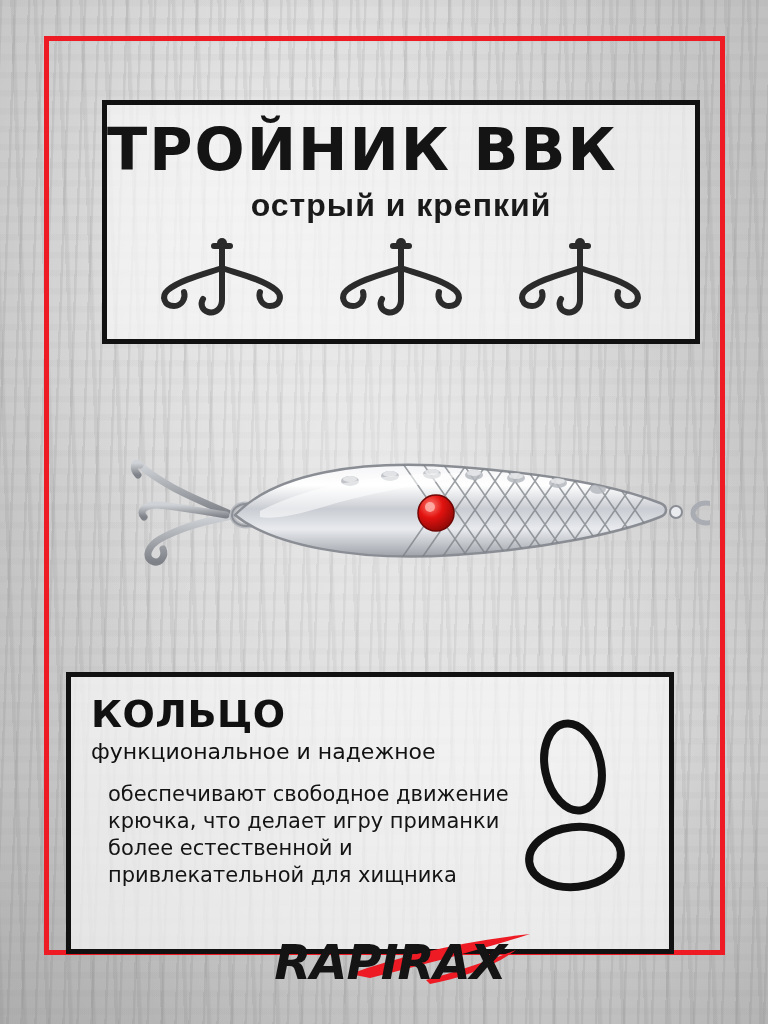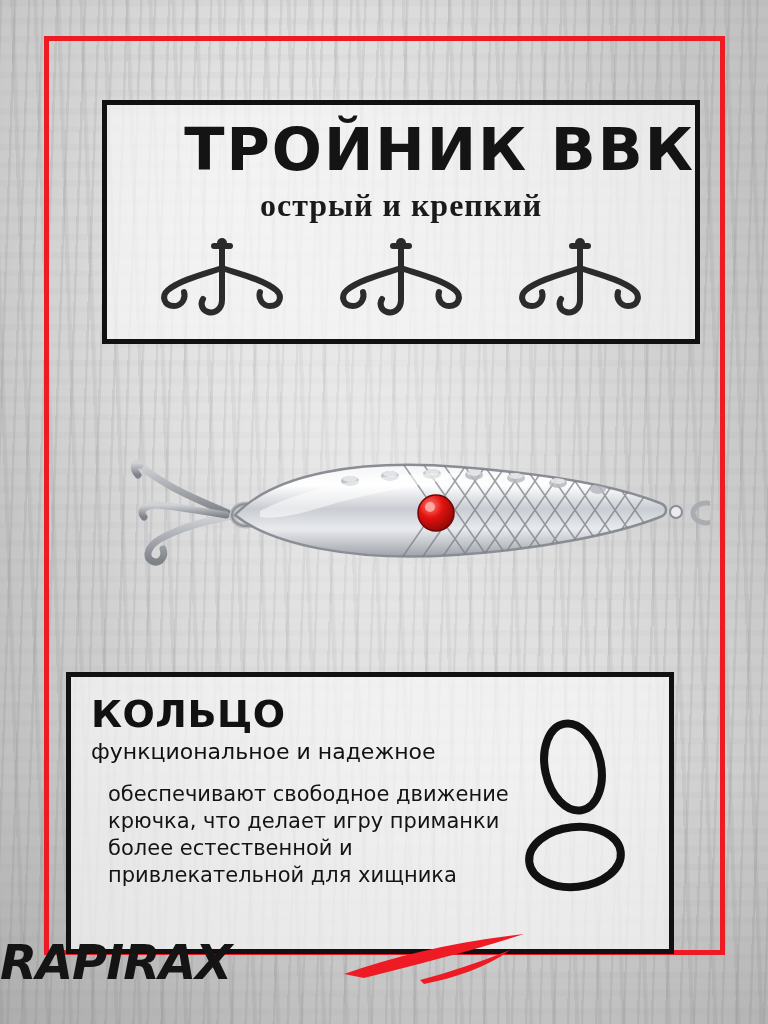--- a/index.html
+++ b/index.html
@@ -60,37 +60,37 @@
   }
   .panel-top {
     left: 102px;
     top: 100px;
     width: 598px;
     height: 244px;
   }
   .headline {
     margin: 0;
     padding: 14px 0 0 0;
-    text-align: right;
+    text-align: left;
     font-size: 59px;
     font-weight: bold;
     letter-spacing: 2px;
     color: #141414;
     line-height: 1.05;
     font-family: "DejaVu Sans", sans-serif;
   }
   .subhead {
     margin: 0;
     padding: 6px 0 0 0;
     text-align: center;
     font-size: 32px;
     font-weight: bold;
     letter-spacing: 1px;
     color: #1a1a1a;
-    font-family: Liberation Serif, serif;
+    font-family: Liberation Sans, sans-serif;
   }
   .hooks-row {
     display: flex;
     justify-content: space-around;
     align-items: flex-start;
     padding: 10px 26px 0 26px;
   }
   .hook-svg { display:block; }
 
   
@@ -144,24 +144,24 @@
     position: absolute;
     right: 18px;
     top: 28px;
     width: 150px;
     height: 200px;
   }
 
   
   .logo {
     position: absolute;
-    left: 0;
+    left: 12px;
     right: 0;
     bottom: 20px;
-    text-align: left;
+    text-align: center;
     height: 70px;
   }
   .logo-text {
     position: relative;
     display: inline-block;
     font-family: "DejaVu Sans", sans-serif;
     font-weight: bold;
     font-style: italic;
     font-size: 48px;
     letter-spacing: -1px;

